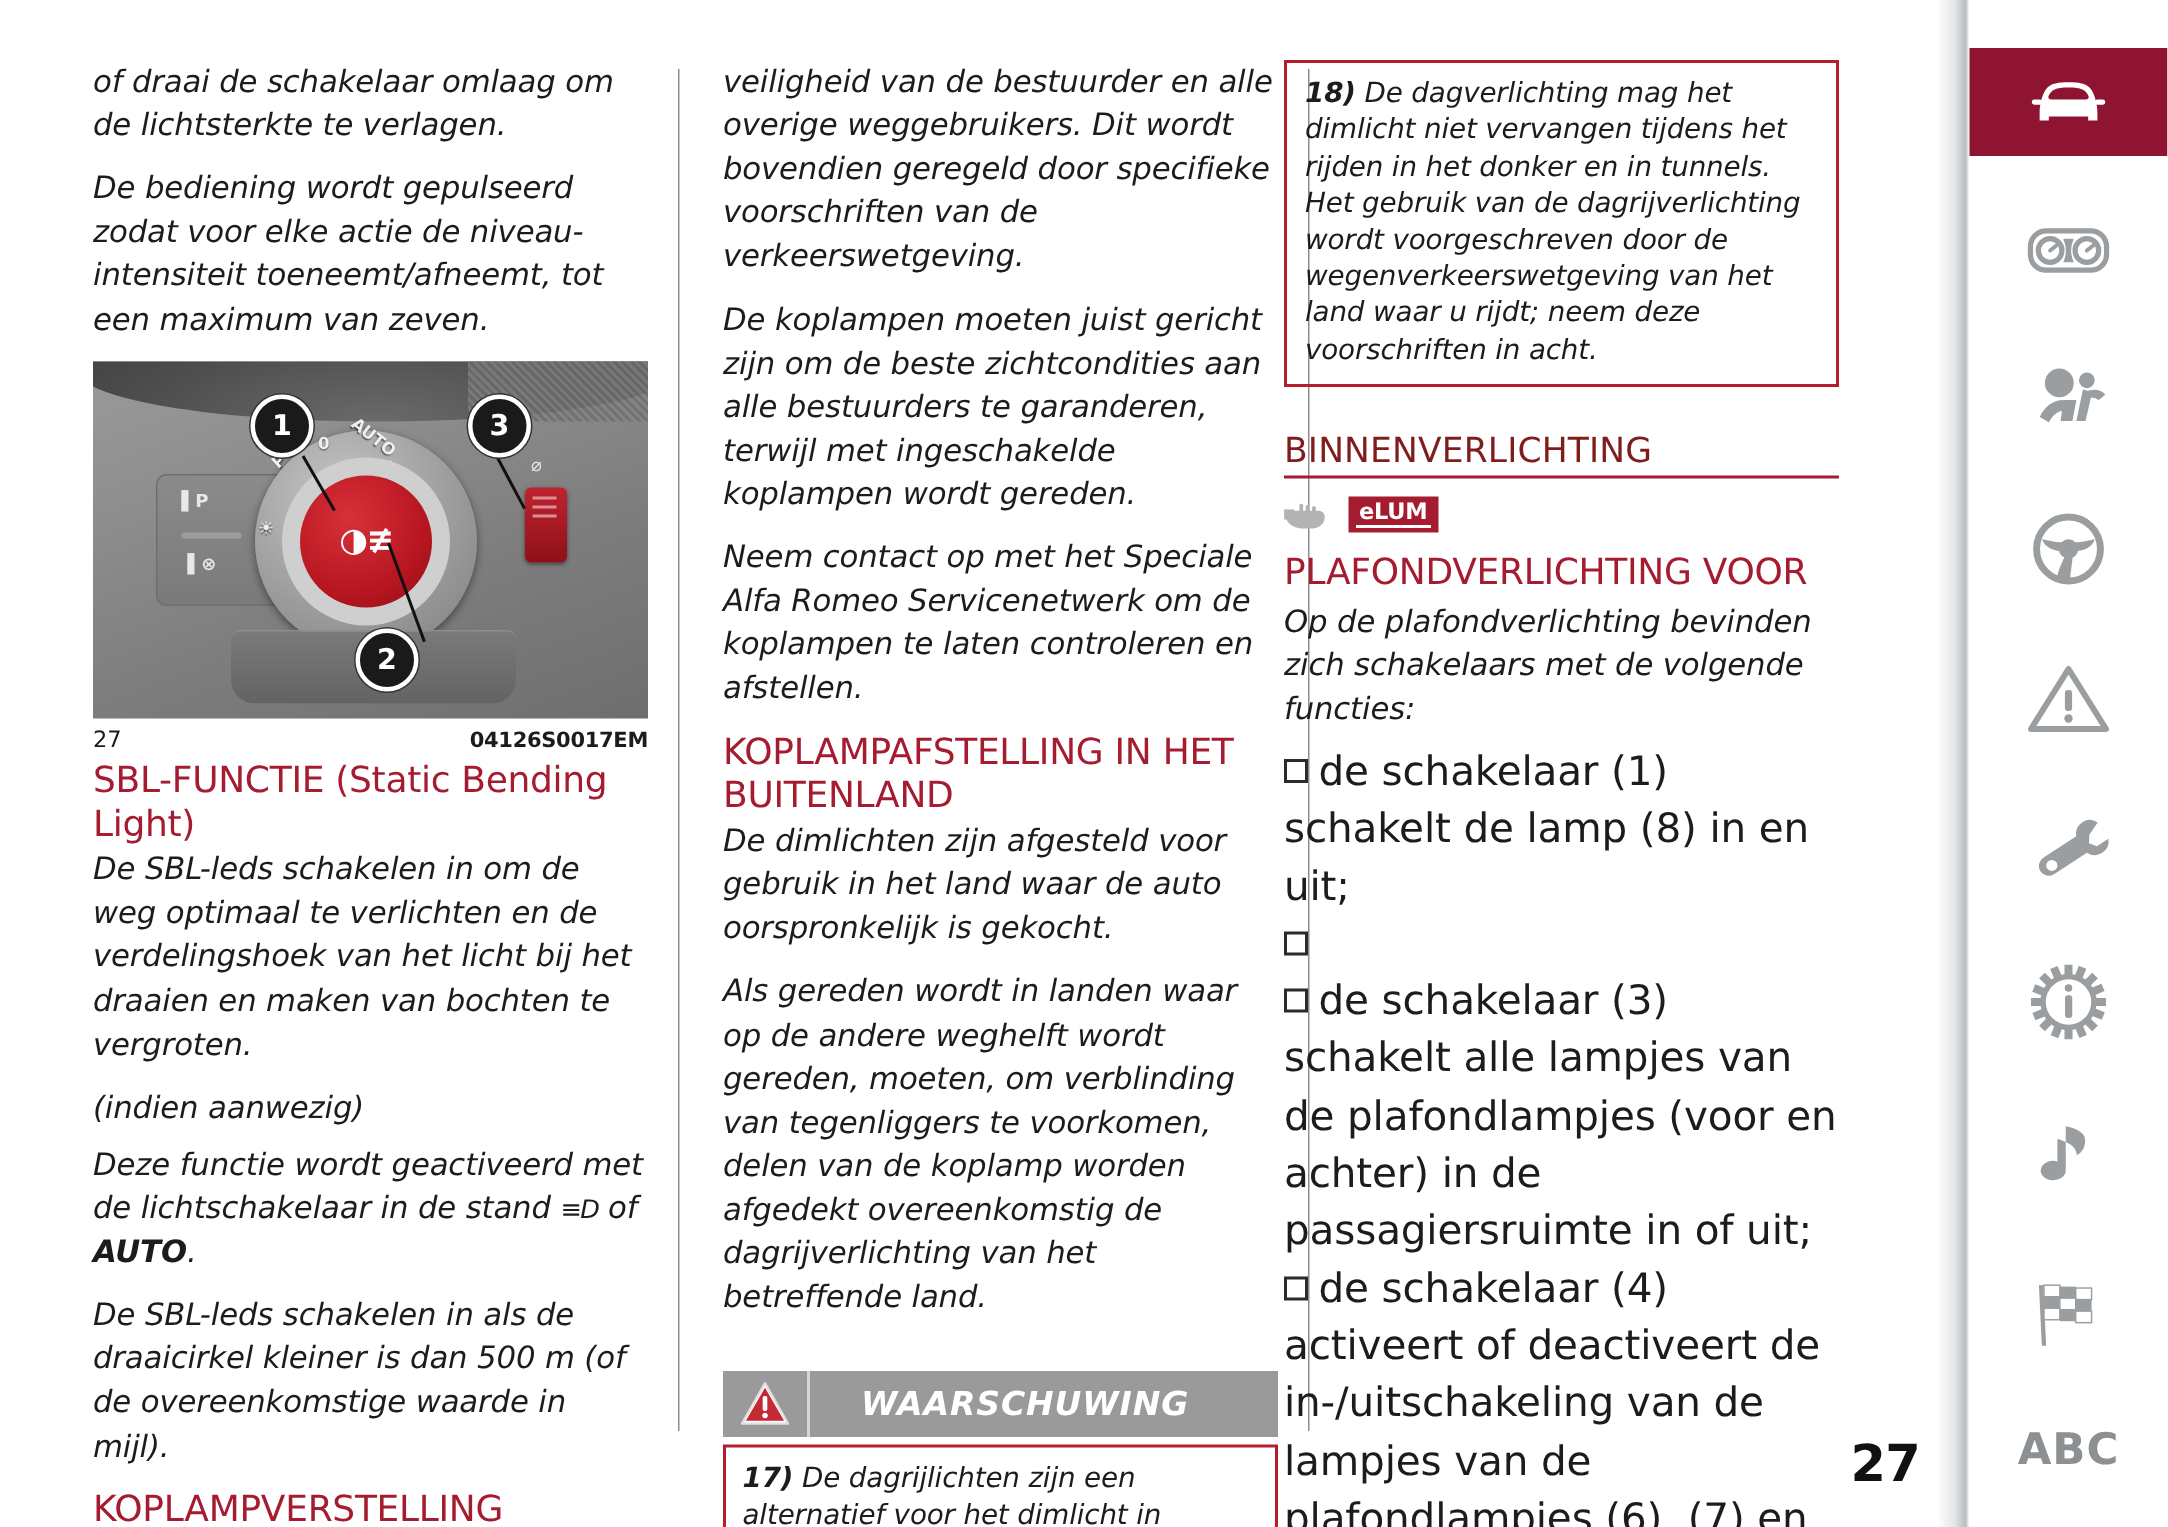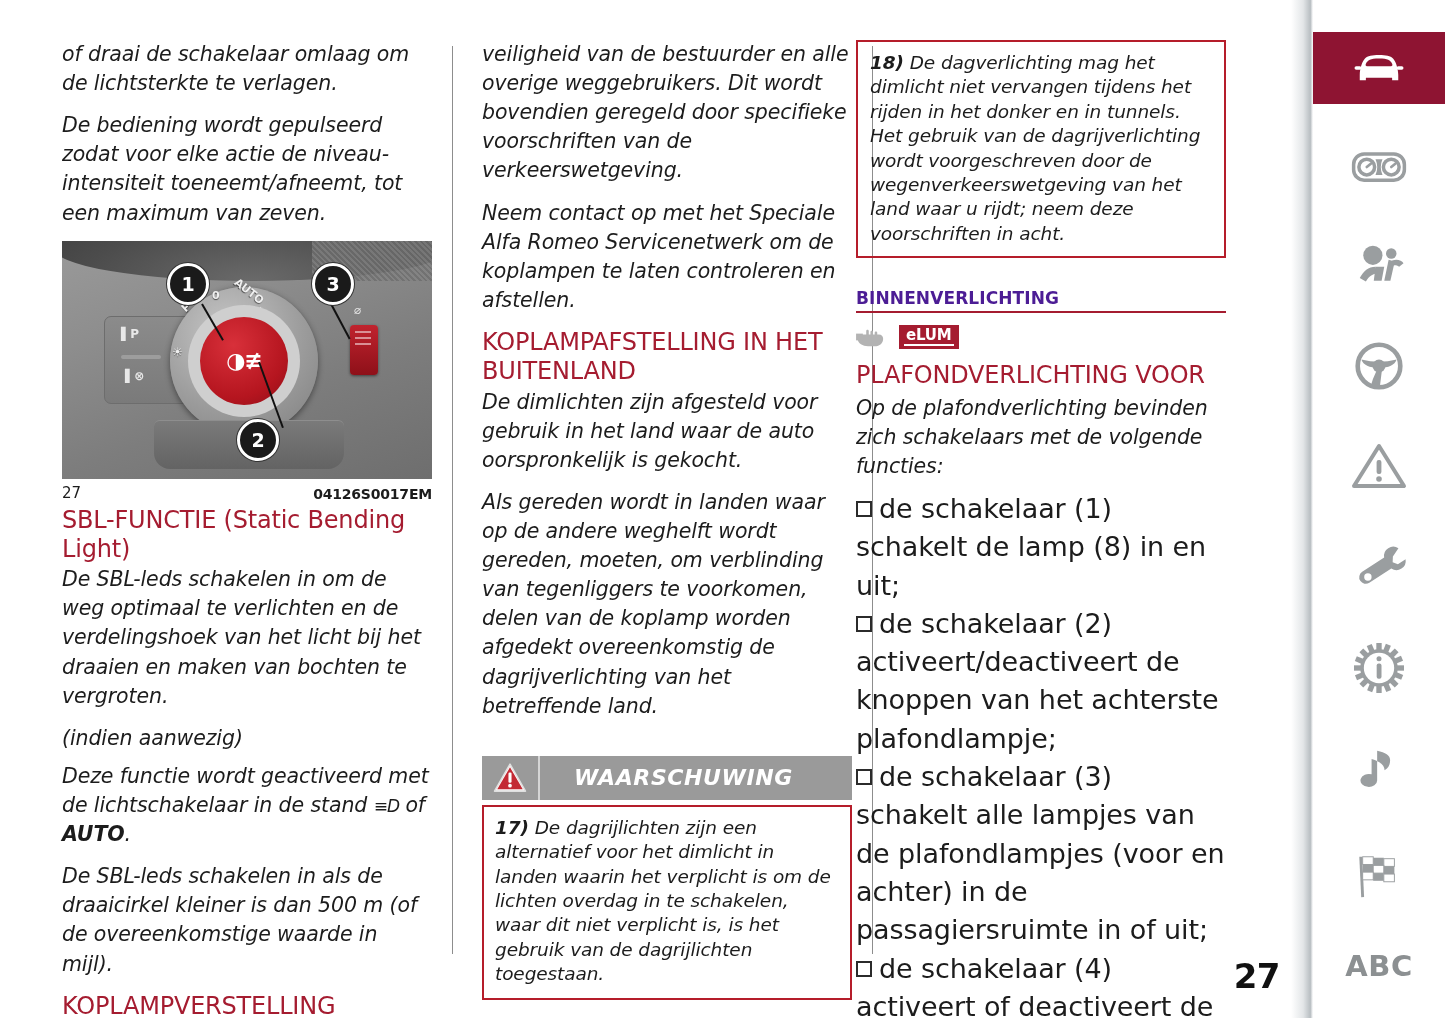--- a/index.html
+++ b/index.html
@@ -35,23 +35,23 @@
   p.body.tight{margin-bottom:9px;}
   h2.red{
     color:#a51c30;
     font-size:24px;
     font-weight:normal;
     margin:0 0 1px 0;
     letter-spacing:-0.2px;
     line-height:1.22;
   }
   h1.section{
-    color:#4c1d95;
-    font-size:17px;
-    font-weight:bold;
+    color:#7f1d1d;
+    font-size:23px;
+    font-weight:normal;
     margin:0 0 3px 0;
     letter-spacing:0.1px;
     text-transform:uppercase;
   }
   .section-rule{height:2px;background:#a51c30;margin:0 0 12px 0;}
   .bold{font-weight:bold;}
 
   
   .figure{margin:4px 0 4px 0;}
   .fig-img{
@@ -278,20 +278,21 @@
 
     <p class="body">De SBL-leds schakelen in als de draaicirkel kleiner is dan 500 m (of de overeenkomstige waarde in mijl).</p>
 
     <h2 class="red">KOPLAMPVERSTELLING</h2>
     <h2 class="red">Lichtbundel afstellen</h2>
 
   </div>
 
   <div class="col" id="col2">
     <p class="body">veiligheid van de bestuurder en alle overige weggebruikers. Dit wordt bovendien geregeld door specifieke voorschriften van de verkeerswetgeving.</p>
+    <p class="body">De koplampen moeten juist gericht zijn om de beste zichtcondities aan alle bestuurders te garanderen, terwijl met ingeschakelde koplampen wordt gereden.</p>
     <p class="body">Neem contact op met het Speciale Alfa Romeo Servicenetwerk om de koplampen te laten controleren en afstellen.</p>
 
     <h2 class="red">KOPLAMPAFSTELLING IN HET BUITENLAND</h2>
     <p class="body">De dimlichten zijn afgesteld voor gebruik in het land waar de auto oorspronkelijk is gekocht.</p>
     <p class="body">Als gereden wordt in landen waar op de andere weghelft wordt gereden, moeten, om verblinding van tegenliggers te voorkomen, delen van de koplamp worden afgedekt overeenkomstig de dagrijverlichting van het betreffende land.</p>
 
     <div style="height:18px"></div>
 
     <div class="warn-header">
       <div class="warn-ico-box">
@@ -327,21 +328,21 @@
         <rect x="0" y="9" width="8" height="8" fill="#b3b3b3"></rect>
       </svg>
       <span class="elum-badge">eLUM</span>
     </div>
 
     <h2 class="red" style="margin-bottom:3px">PLAFONDVERLICHTING VOOR</h2>
     <p class="body tight">Op de plafondverlichting bevinden zich schakelaars met de volgende functies:</p>
 
     <ul class="sq">
       <li><span class="sqmark"></span><span>de schakelaar (1) schakelt de lamp (8) in en uit;</span></li>
-      <li><span class="sqmark"></span><span>de schakelaar (2) activeert/deactiveert de knoppen van het achterste plafondlampje;</span></li>
+      <li><span class="sqmark"></span></li>
       <li><span class="sqmark"></span><span>de schakelaar (3) schakelt alle lampjes van de plafondlampjes (voor en achter) in de passagiersruimte in of uit;</span></li>
       <li><span class="sqmark"></span><span>de schakelaar (4) activeert of deactiveert de in-/uitschakeling van de lampjes van de plafondlampjes (6), (7) en (8) bij het openen/sluiten van de portieren. De in-/uitschakeling van de lampjes is geleidelijk;</span></li>
       <li><span class="sqmark"></span><span>de schakelaar (5) schakelt de lamp (6) in en uit.</span></li>
     </ul>
   </div>
 
   <div class="page-number">27</div>
 
   <div class="sidebar-shadow"></div>
   <div class="sidebar">

